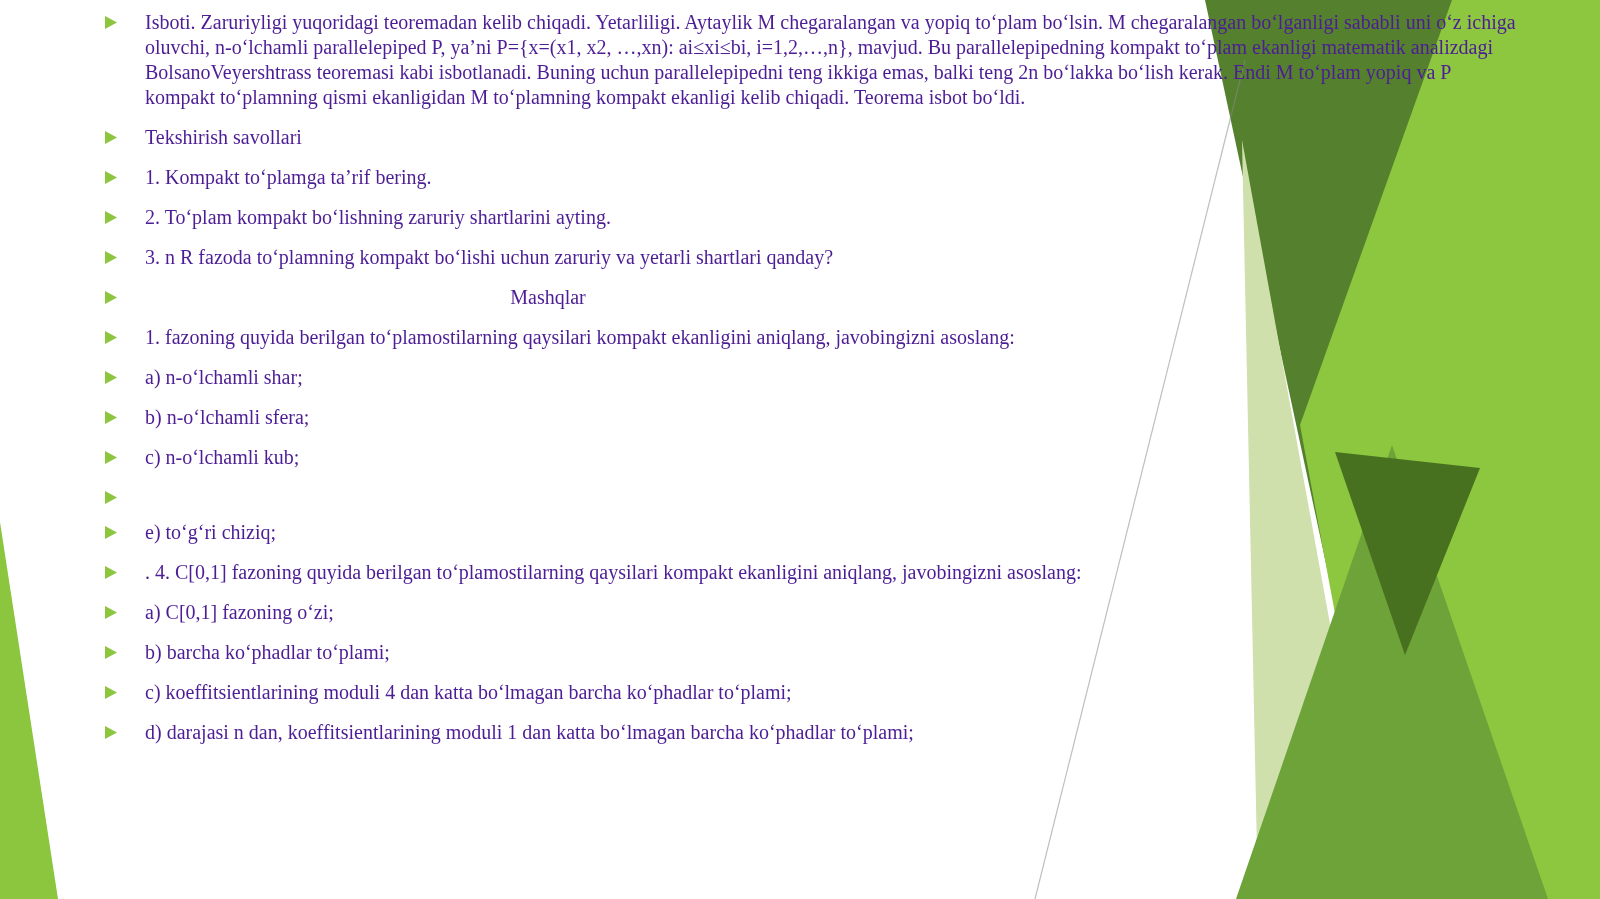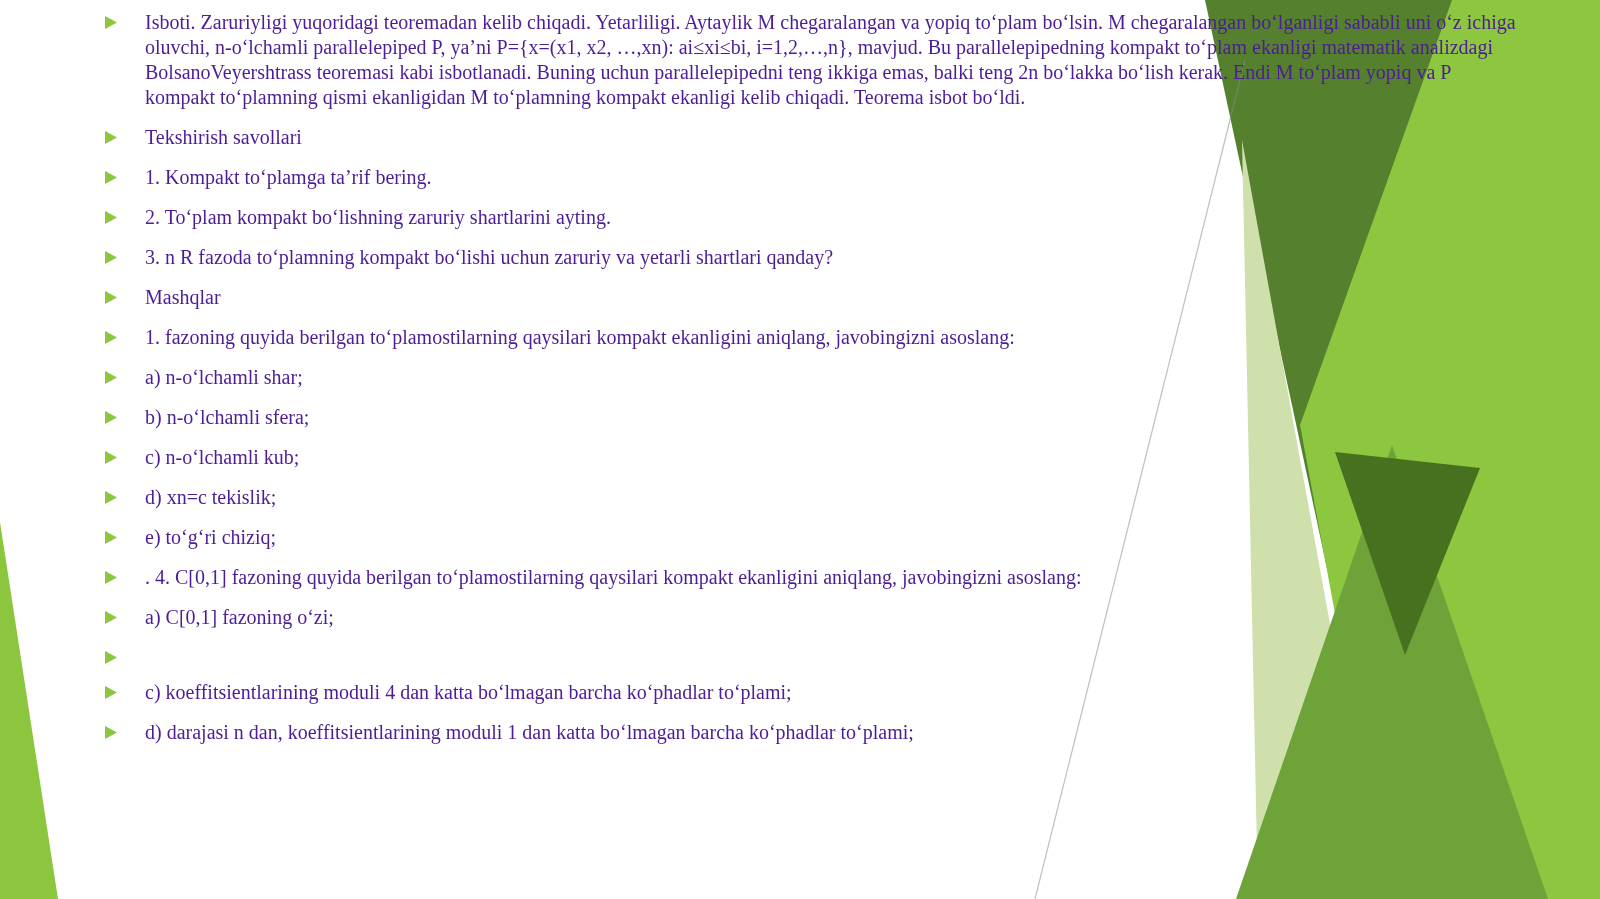--- a/index.html
+++ b/index.html
@@ -7,21 +7,21 @@
     width:1600px;height:899px;overflow:hidden;background:#ffffff;
     font-family:"Liberation Serif", serif;
   }
   .slide{position:relative;width:1600px;height:899px;background:#ffffff;}
   .deco{position:absolute;left:0;top:0;width:1600px;height:899px;z-index:0;pointer-events:none;}
   .content{position:absolute;left:0;top:10px;width:1600px;z-index:1;color:#4c1d95;}
   ul.bullets{list-style:none;margin:0;padding:0;}
   ul.bullets li{display:flex;align-items:flex-start;margin:0 0 15px 0;font-size:20px;line-height:25px;}
   .marker{flex:0 0 auto;margin-left:104px;margin-right:27px;margin-top:5px;width:14px;height:15px;}
   .text{width:1378px;}
-  li.center .text{width:806px;text-align:left;}
+  li.center .text{width:806px;text-align:center;}
 </style>
 </head>
 <body>
 
 <div class="slide">
 
   <svg class="deco" viewBox="0 0 1600 899" preserveAspectRatio="none" xmlns="http://www.w3.org/2000/svg">
     <polygon points="1205,0 1600,0 1600,899 1398,899" fill="#55812e"></polygon>
     <polygon points="1242,140 1380,899 1258,899" fill="#cfe0ad"></polygon>
     <polygon points="1452,0 1600,0 1600,899 1388,899 1300,425" fill="#8dc63f"></polygon>
@@ -101,21 +101,20 @@
         <svg class="marker" viewBox="0 0 14 15">
             <polygon points="1,1 13,7.5 1,14" fill="#8cc63f"></polygon>
           </svg>
         <span class="text">c) n-o‘lchamli kub;</span>
       </li>
 
       <li>
         <svg class="marker" viewBox="0 0 14 15">
             <polygon points="1,1 13,7.5 1,14" fill="#8cc63f"></polygon>
           </svg>
-        <span class="text">d) xn=c tekislik;</span>
       </li>
 
       <li>
         <svg class="marker" viewBox="0 0 14 15">
             <polygon points="1,1 13,7.5 1,14" fill="#8cc63f"></polygon>
           </svg>
         <span class="text">e) to‘g‘ri chiziq;</span>
       </li>
 
 
@@ -130,20 +129,21 @@
         <svg class="marker" viewBox="0 0 14 15">
             <polygon points="1,1 13,7.5 1,14" fill="#8cc63f"></polygon>
           </svg>
         <span class="text">a) C[0,1] fazoning o‘zi;</span>
       </li>
 
       <li>
         <svg class="marker" viewBox="0 0 14 15">
             <polygon points="1,1 13,7.5 1,14" fill="#8cc63f"></polygon>
           </svg>
+        <span class="text">b) barcha ko‘phadlar to‘plami;</span>
       </li>
 
       <li>
         <svg class="marker" viewBox="0 0 14 15">
             <polygon points="1,1 13,7.5 1,14" fill="#8cc63f"></polygon>
           </svg>
         <span class="text">c) koeffitsientlarining moduli 4 dan katta bo‘lmagan barcha ko‘phadlar to‘plami;</span>
       </li>
 
       <li>

